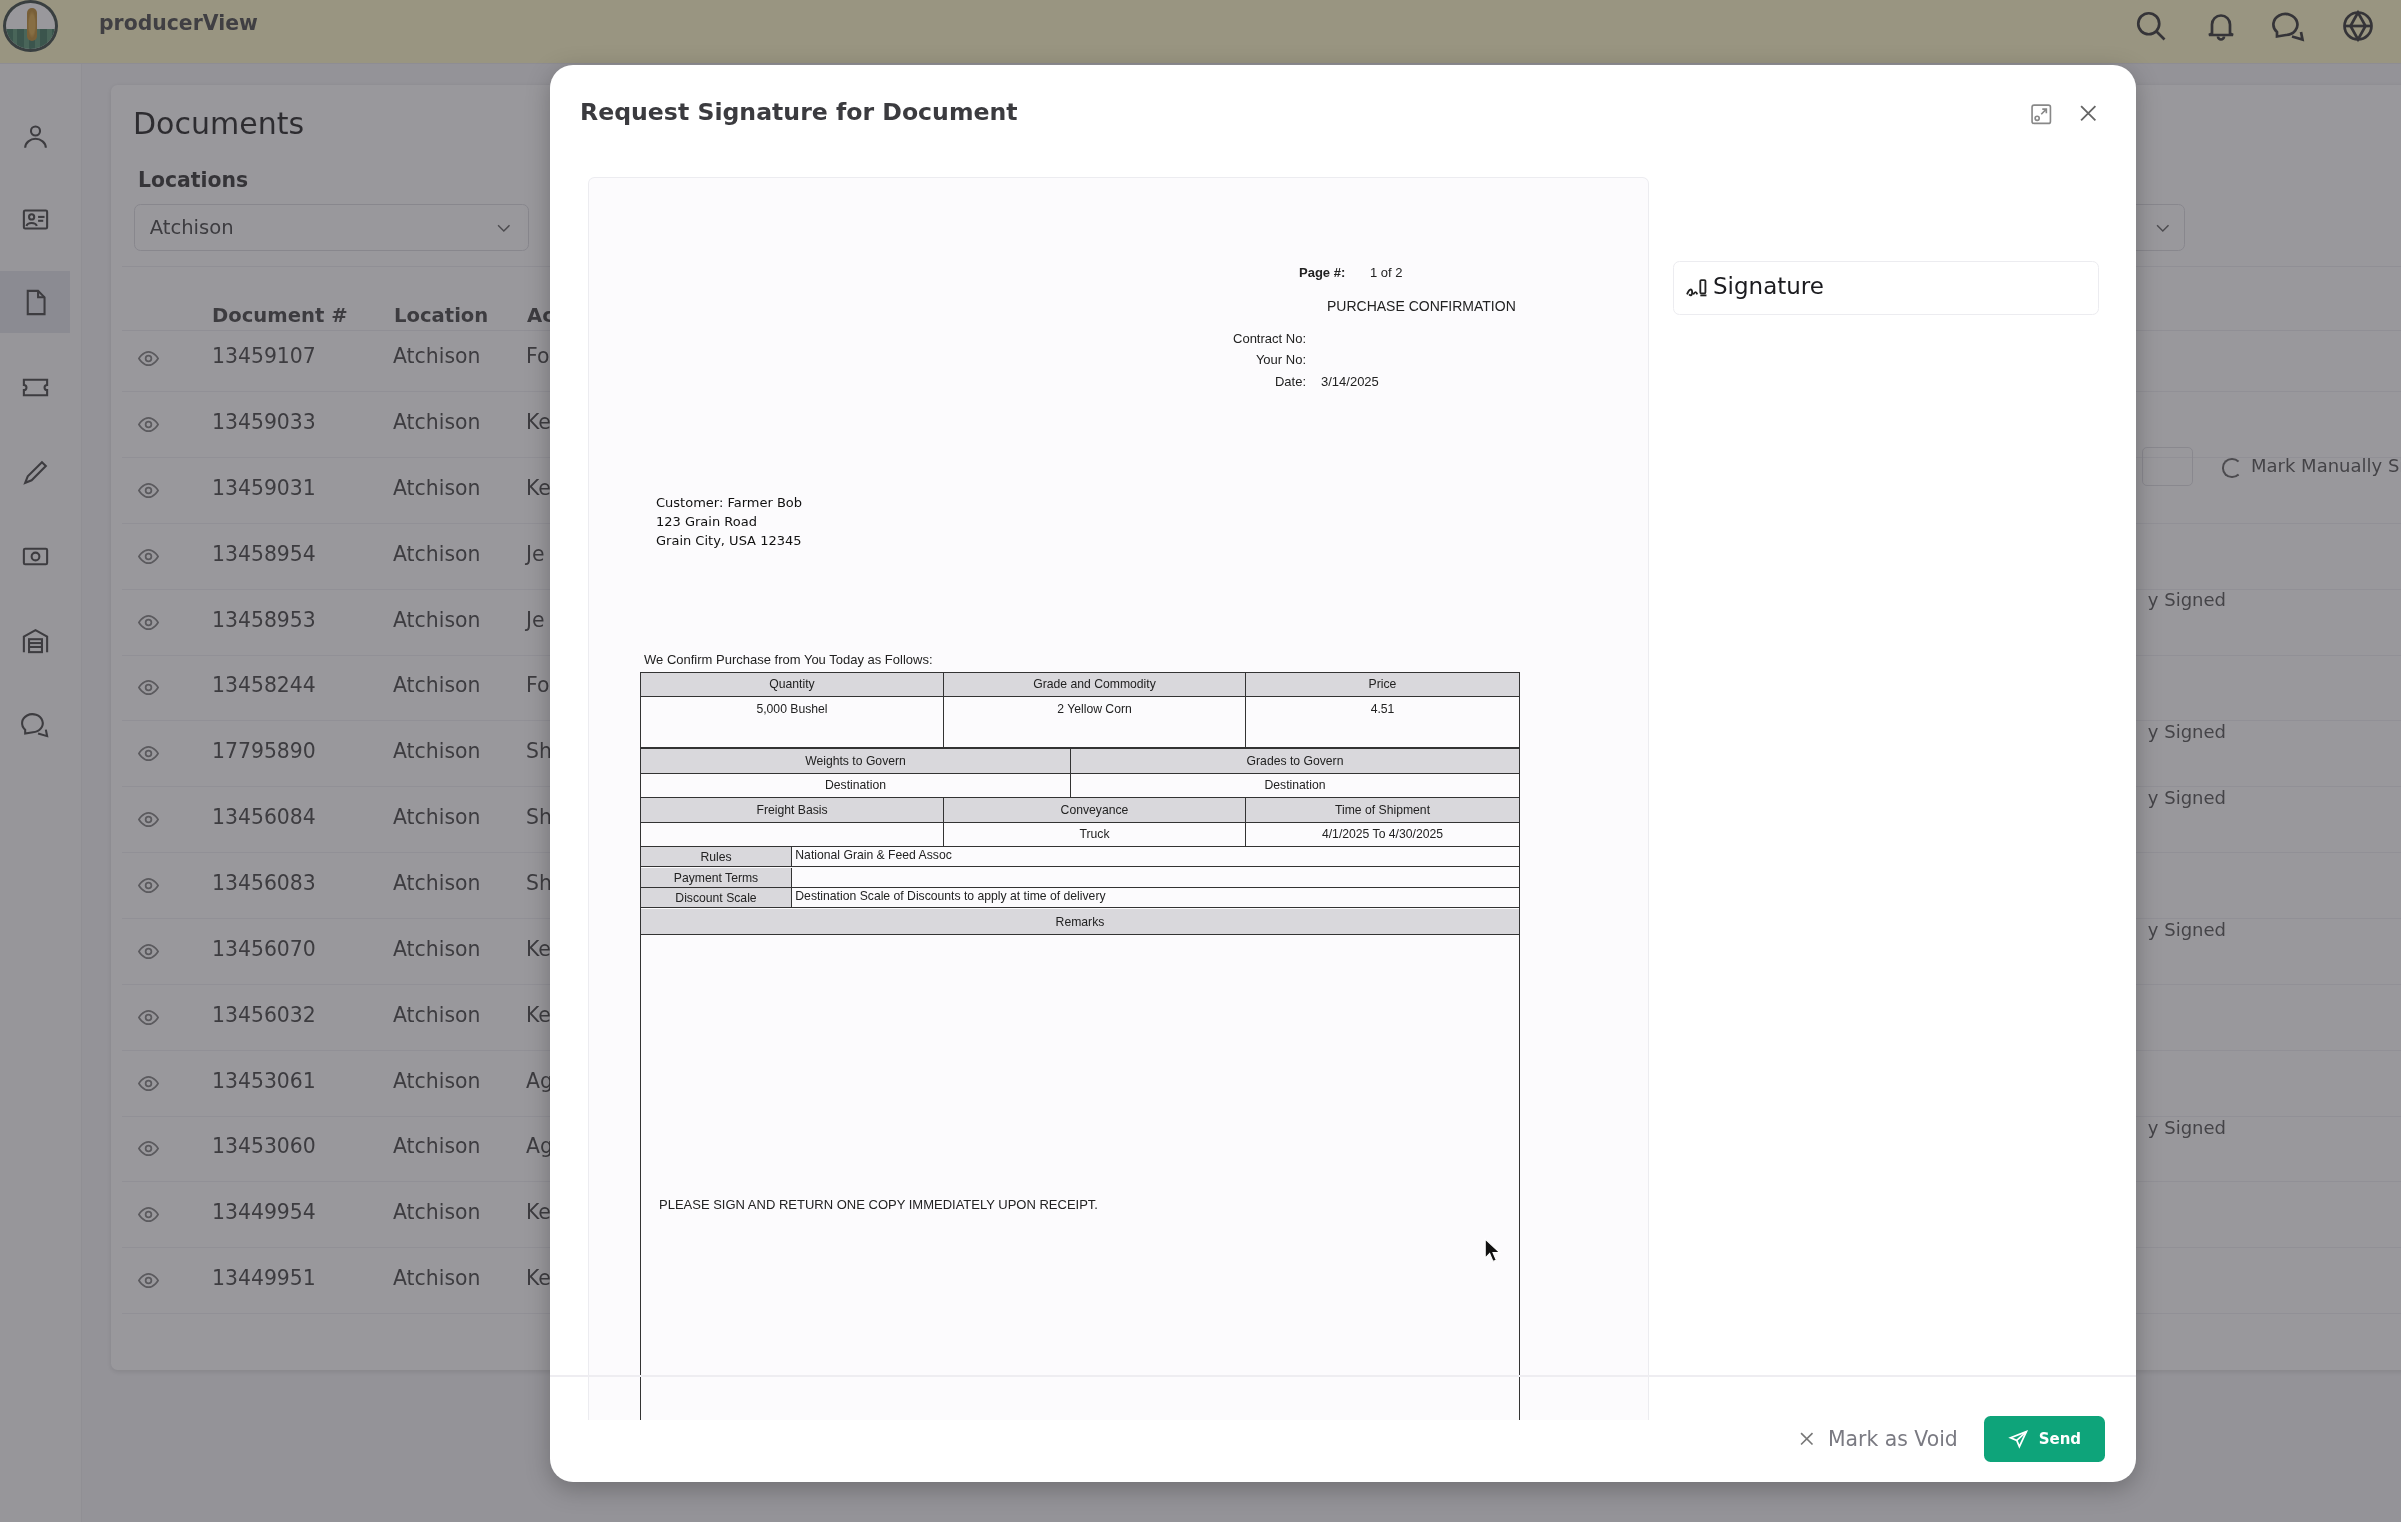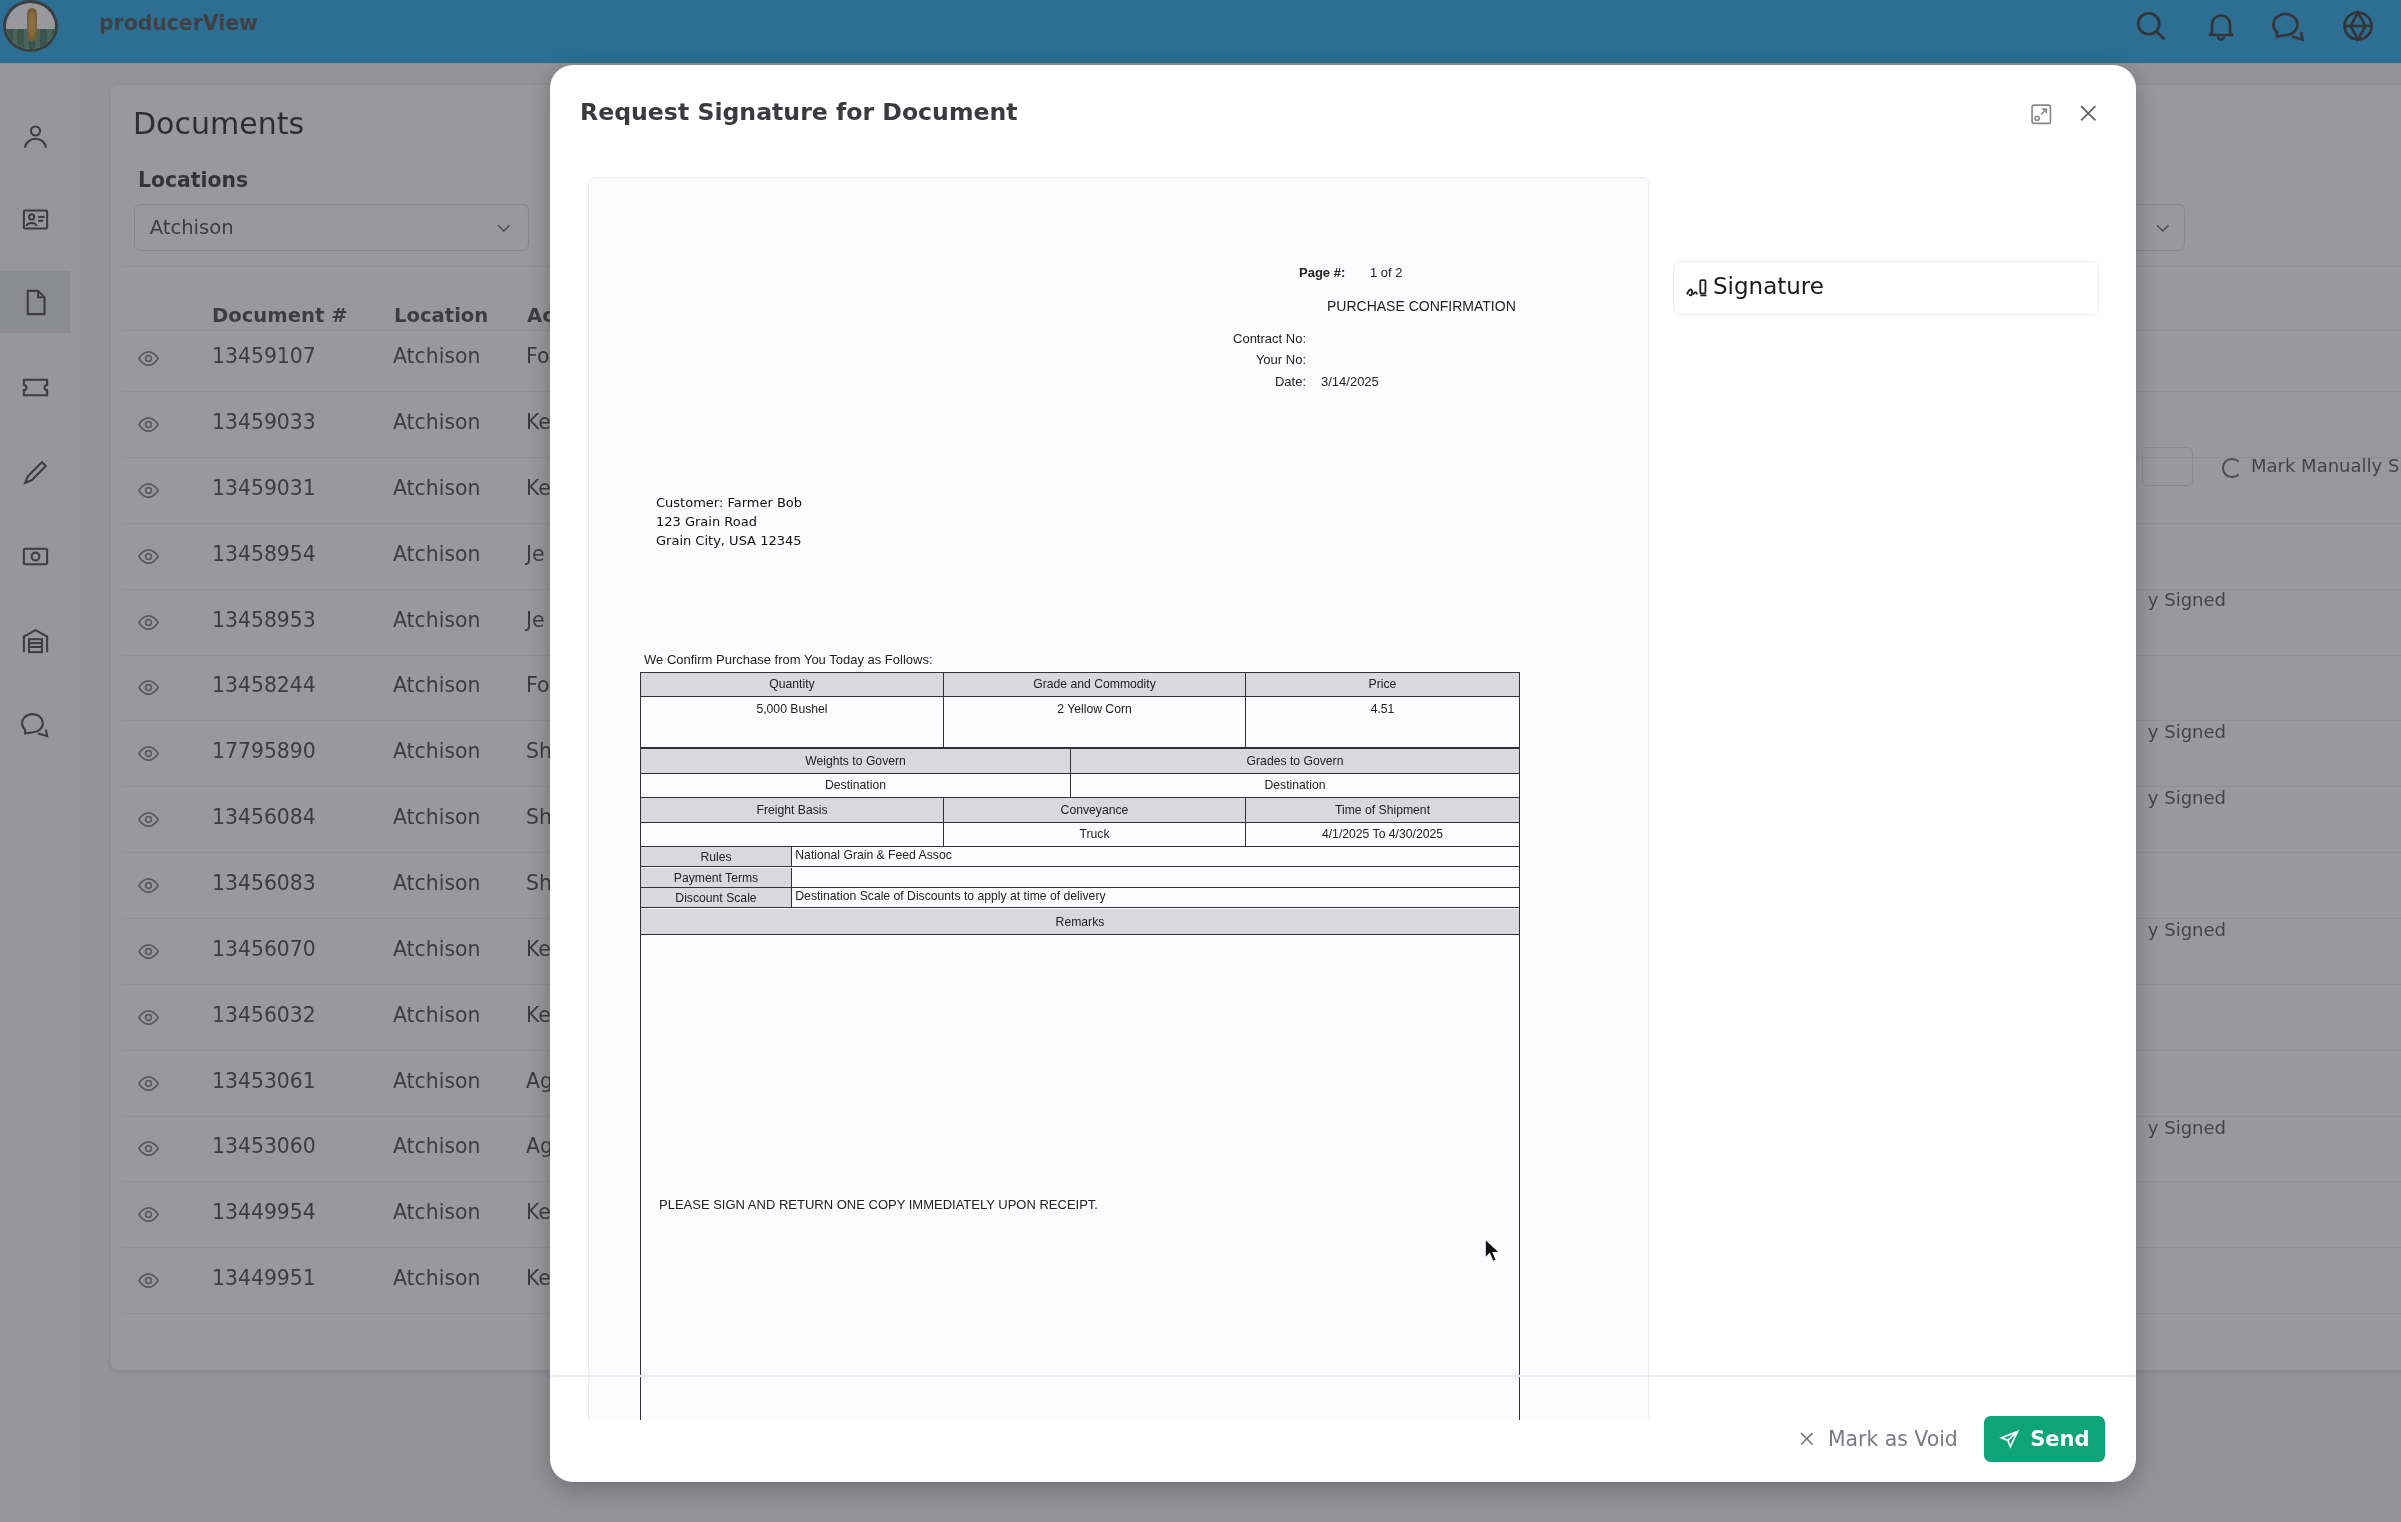--- a/index.html
+++ b/index.html
@@ -1,20 +1,20 @@
 <!DOCTYPE html>
 <html style="font-size:13px"><head>
 <meta charset="utf-8">
 <style>
   * { box-sizing: border-box; margin: 0; padding: 0; }
   html, body { width: 2401px; height: 1523px; overflow: hidden; }
   body { position: relative; background: #f4f4f6; font-family: "DejaVu Sans", sans-serif; color: #222; }
 
   
-  .topbar { position: absolute; left: 0; top: 0; width: 2401px; height: 64px; background: #0ea5e9; border-bottom: 1.6px solid #e6e6ea; }
+  .topbar { position: absolute; left: 0; top: 0; width: 2401px; height: 64px; background: #fef9c3; border-bottom: 1.6px solid #e6e6ea; }
   .logo { position: absolute; left: 3.3px; top: 0px; width: 55px; height: 52px; border-radius: 50%; border: 3.3px solid #2a3a34; background: #fff; overflow: hidden; }
   .logo .field { position: absolute; left: 0; bottom: 0; width: 100%; height: 19.6px; background: repeating-linear-gradient(90deg, #2f6b50 0 6.5px, #4e8e6c 6.5px 11.4px); }
   .logo .wheat { position: absolute; left: 21px; top: 4.9px; width: 9.8px; height: 33px; background: radial-gradient(ellipse at center, #d8a23a 40%, #b58020 60%); border-radius: 4.9px; }
   .app-title { position: absolute; left: 99px; top: 11.4px; font-size: 20.4px; font-weight: bold; color: #3a3a3a; }
   .top-icon { position: absolute; top: 8.2px; width: 36px; height: 36px; }
   .top-icon svg { width: 36px; height: 36px; }
 
   .sidebar { position: absolute; left: 0; top: 64px; width: 82px; height: 1459px; background: #fafafa; border-right: 1.6px solid #eaeaee; }
   .side-item { position: absolute; left: 0; width: 70px; height: 62px; display: flex; align-items: center; justify-content: center; }
   .side-item.active { background: #dfe2e8; }
@@ -62,21 +62,21 @@
 
   .field-box { position: absolute; left: 1123px; width: 426px; background: #fff; border: 1.6px solid #ececf0; border-radius: 6.5px; }
   .field-box .lbl { position: absolute; left: 39px; font-size: 23px; color: #1b1b1f; }
   .dot { position: absolute; left: 15.5px; top: 23.6px; width: 18px; height: 18px; border-radius: 50%; }
   .fb-chev { position: absolute; right: 18px; top: 23px; width: 19.6px; height: 19.6px; }
   .fb-icon { position: absolute; left: 11.4px; width: 24.5px; height: 24.5px; }
 
   .footer-div { position: absolute; left: 0; top: 1310px; width: 1586px; height: 1.6px; background: #eeedf1; }
   .void-btn { position: absolute; left: 1247px; top: 1351px; height: 46px; display: flex; align-items: center; gap: 11.4px; color: #7a7a82; font-size: 20.4px; }
   .void-btn svg { width: 19.6px; height: 19.6px; }
-  .send-btn { position: absolute; left: 1434px; top: 1351px; width: 121px; height: 46px; border-radius: 6.5px; display: flex; align-items: center; justify-content: center; gap: 9.8px; color: #fff; font-size: 21px; font-weight: bold; }
+  .send-btn { position: absolute; left: 1434px; top: 1351px; width: 121px; height: 46px; border-radius: 6.5px; display: flex; align-items: center; justify-content: center; gap: 9.8px; color: #fff; font-size: 15px; font-weight: bold; }
   .send-btn svg { width: 21px; height: 21px; }
 
   .cursor { position: absolute; left: 1484px; top: 1238px; width: 18px; height: 24.5px; }
 </style>
 </head>
 <body>
 
 <div class="topbar">
   <div class="logo">
     <div class="field"></div>

